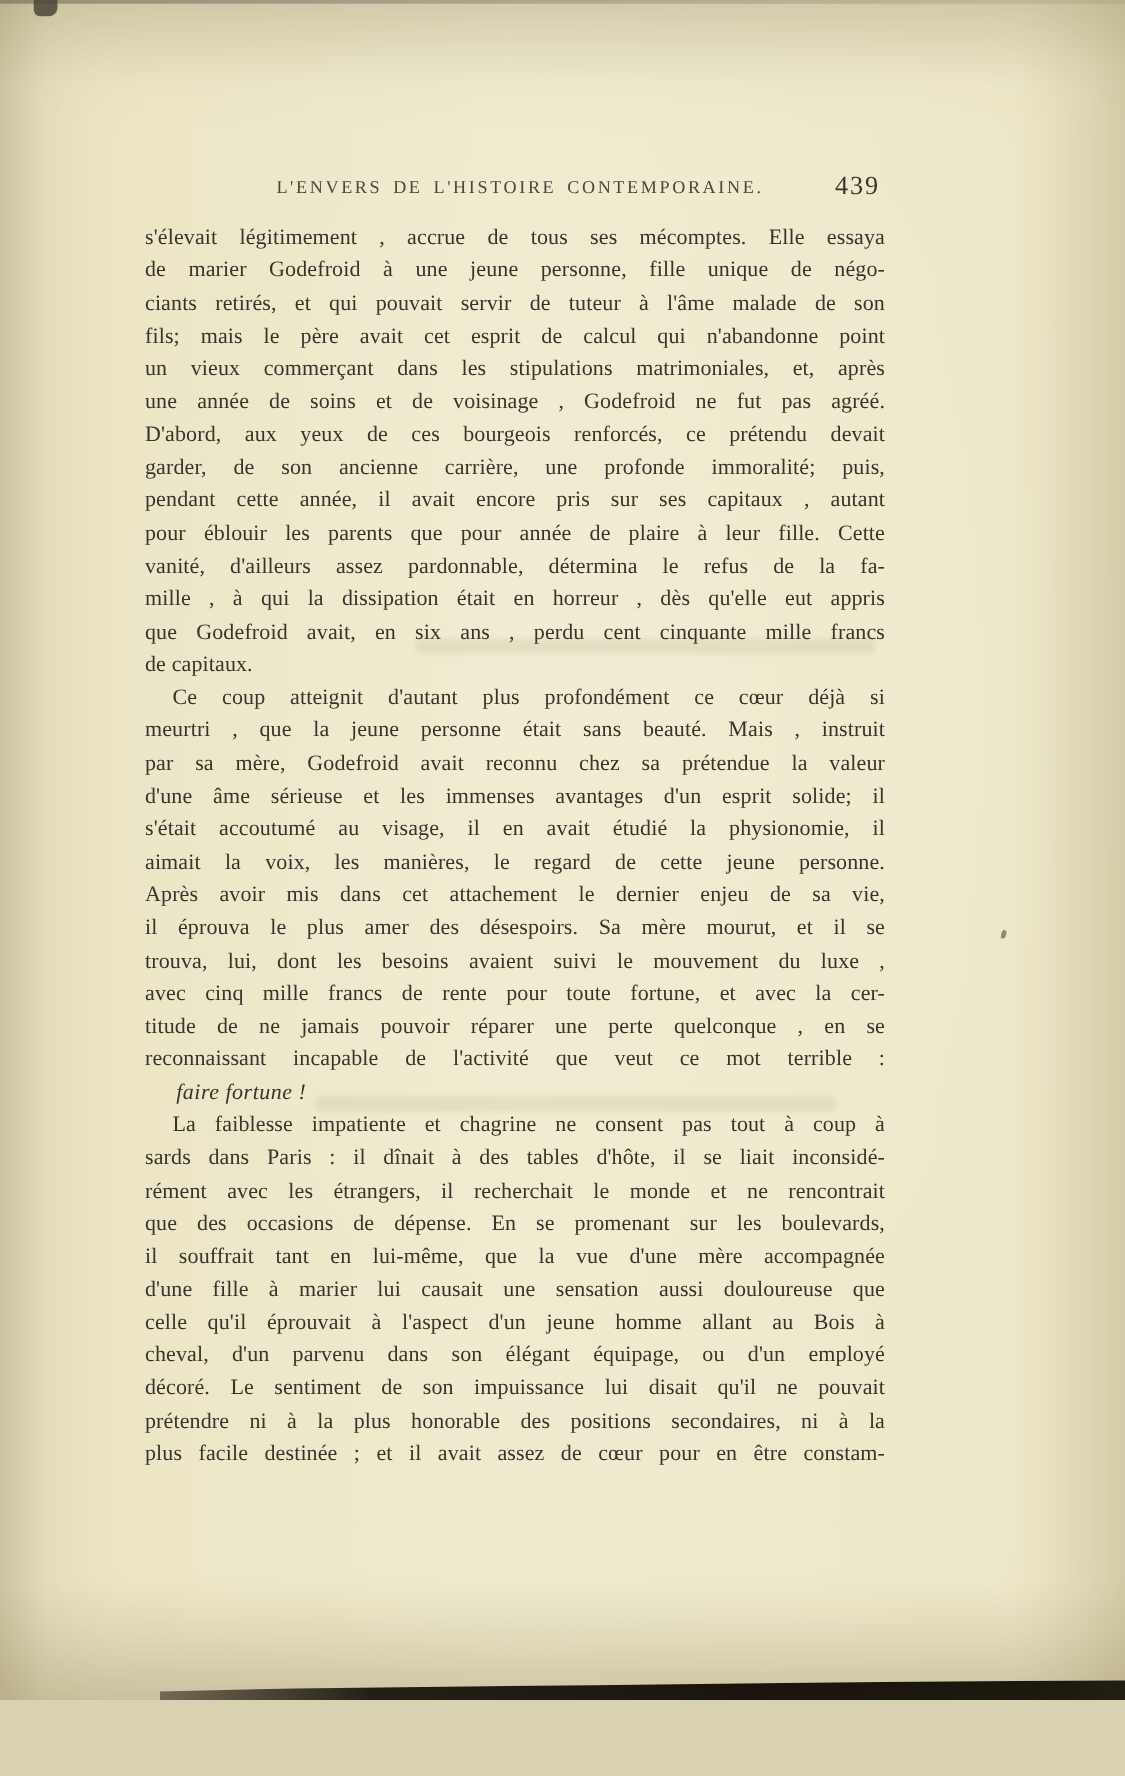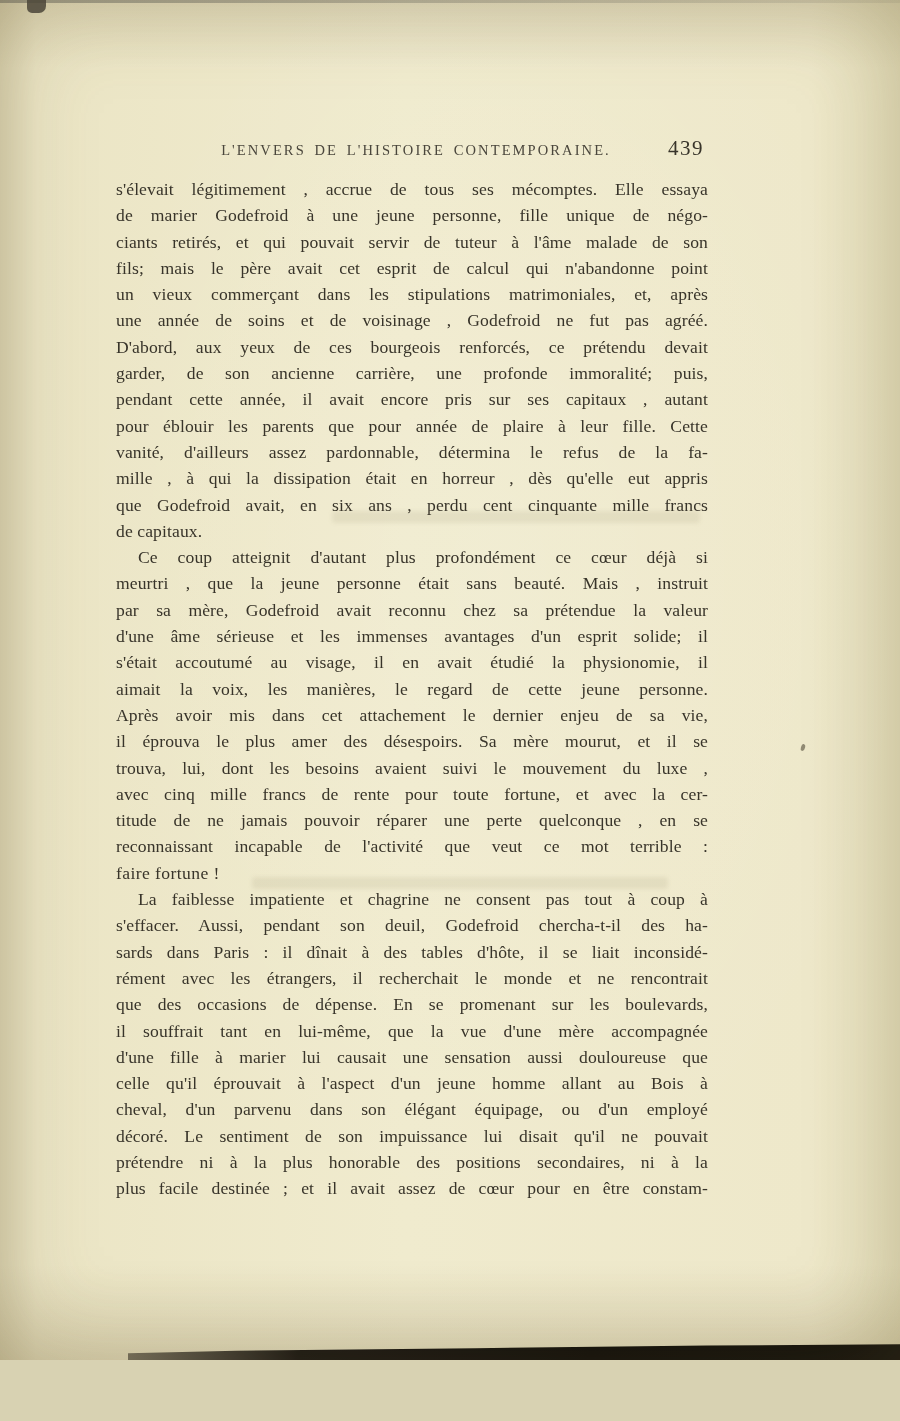--- a/index.html
+++ b/index.html
@@ -98,21 +98,21 @@
     letter-spacing: 0.1px;
   }
   .paragraph { margin: 0; }
   .line {
     text-align: justify;
     text-align-last: justify;
     white-space: normal;
   }
   .line.no-justify { text-align-last: left; }
   .line.indent { text-indent: 22px; }
-  .line.italic { letter-spacing: 0.4px; }
+  .line.italic { font-style: italic; letter-spacing: 0.4px; margin-left: 25px; }
 </style>
 </head>
 <body>
 
 <div class="scan">
 
   <div class="page-header">
     <span class="running-title">L'ENVERS DE L'HISTOIRE CONTEMPORAINE.</span>
     <span class="page-number">439</span>
   </div>
@@ -144,21 +144,20 @@
         <div class="line">Après avoir mis dans cet attachement le dernier enjeu de sa vie,</div>
         <div class="line">il éprouva le plus amer des désespoirs. Sa mère mourut, et il se</div>
         <div class="line">trouva, lui, dont les besoins avaient suivi le mouvement du luxe ,</div>
         <div class="line">avec cinq mille francs de rente pour toute fortune, et avec la cer-</div>
         <div class="line">titude de ne jamais pouvoir réparer une perte quelconque , en se</div>
         <div class="line">reconnaissant incapable de l'activité que veut ce mot terrible :</div>
         <div class="line no-justify italic">faire fortune !</div>
       </div>
       <div class="paragraph">
         <div class="line indent">La faiblesse impatiente et chagrine ne consent pas tout à coup à</div>
-        <div class="line">s'effacer. Aussi, pendant son deuil, Godefroid chercha-t-il des ha-</div>
         <div class="line">sards dans Paris : il dînait à des tables d'hôte, il se liait inconsidé-</div>
         <div class="line">rément avec les étrangers, il recherchait le monde et ne rencontrait</div>
         <div class="line">que des occasions de dépense. En se promenant sur les boulevards,</div>
         <div class="line">il souffrait tant en lui-même, que la vue d'une mère accompagnée</div>
         <div class="line">d'une fille à marier lui causait une sensation aussi douloureuse que</div>
         <div class="line">celle qu'il éprouvait à l'aspect d'un jeune homme allant au Bois à</div>
         <div class="line">cheval, d'un parvenu dans son élégant équipage, ou d'un employé</div>
         <div class="line">décoré. Le sentiment de son impuissance lui disait qu'il ne pouvait</div>
         <div class="line">prétendre ni à la plus honorable des positions secondaires, ni à la</div>
         <div class="line">plus facile destinée ; et il avait assez de cœur pour en être constam-</div>

